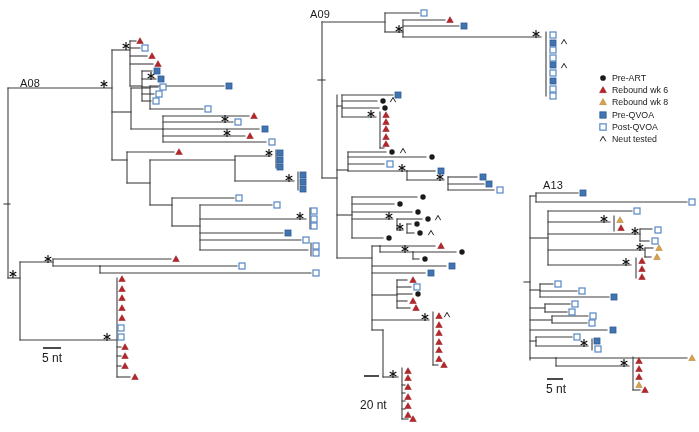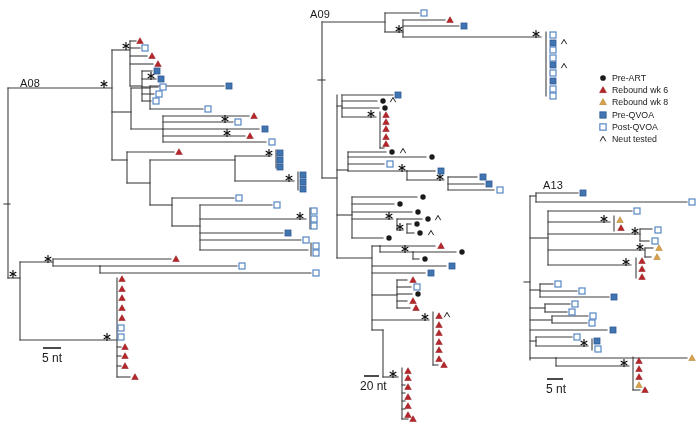--- a/index.html
+++ b/index.html
@@ -457,21 +457,21 @@
         <path d="M 639 381.7 L 642.3 387.5 L 635.7 387.5 Z" fill="#d9a24b" stroke="#a87a2f" stroke-width="0.5"></path>
         <path d="M 645 386.7 L 648.3 392.5 L 641.7 392.5 Z" fill="#b6252a" stroke="#8d191d" stroke-width="0.5"></path>
       </g>
     </svg>
 
   <div class="tree-label" id="tree-label-0" style="left: 20px; top: 77px;">A08</div>
   <div class="tree-label" id="tree-label-1" style="left: 310px; top: 8px;">A09</div>
   <div class="tree-label" id="tree-label-2" style="left: 543px; top: 179px;">A13</div>
 
   <div class="scale-label" id="scale-label-0" style="left: 42px; top: 351px;">5 nt</div>
-  <div class="scale-label" id="scale-label-1" style="left: 360px; top: 379px;">20 nt</div>
+  <div class="scale-label" id="scale-label-1" style="left: 360px; top: 398px;">20 nt</div>
   <div class="scale-label" id="scale-label-2" style="left: 546px; top: 382px;">5 nt</div>
 
   <div class="legend" id="legend" style="left: 597px; top: 72px;">
       <div class="legend-row">
         <svg width="12" height="12">
           <circle cx="6" cy="6" r="2.8350000000000004" fill="#1a1a1a"></circle>
         </svg>
         <span class="legend-label">Pre-ART</span>
       </div>
       <div class="legend-row">

